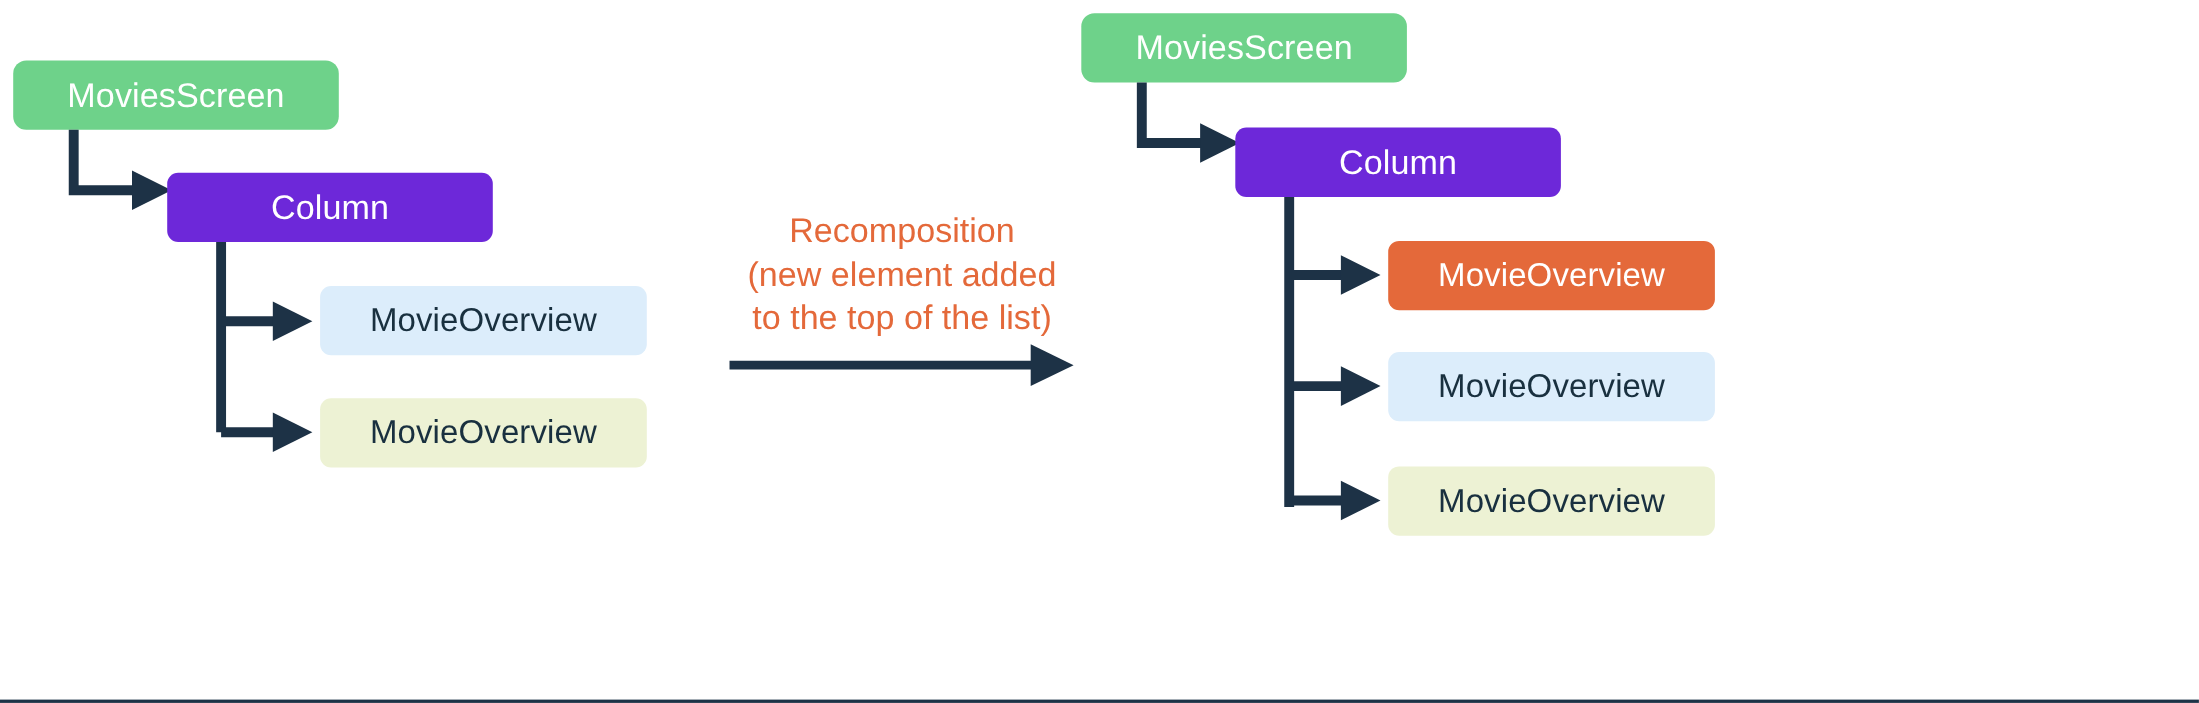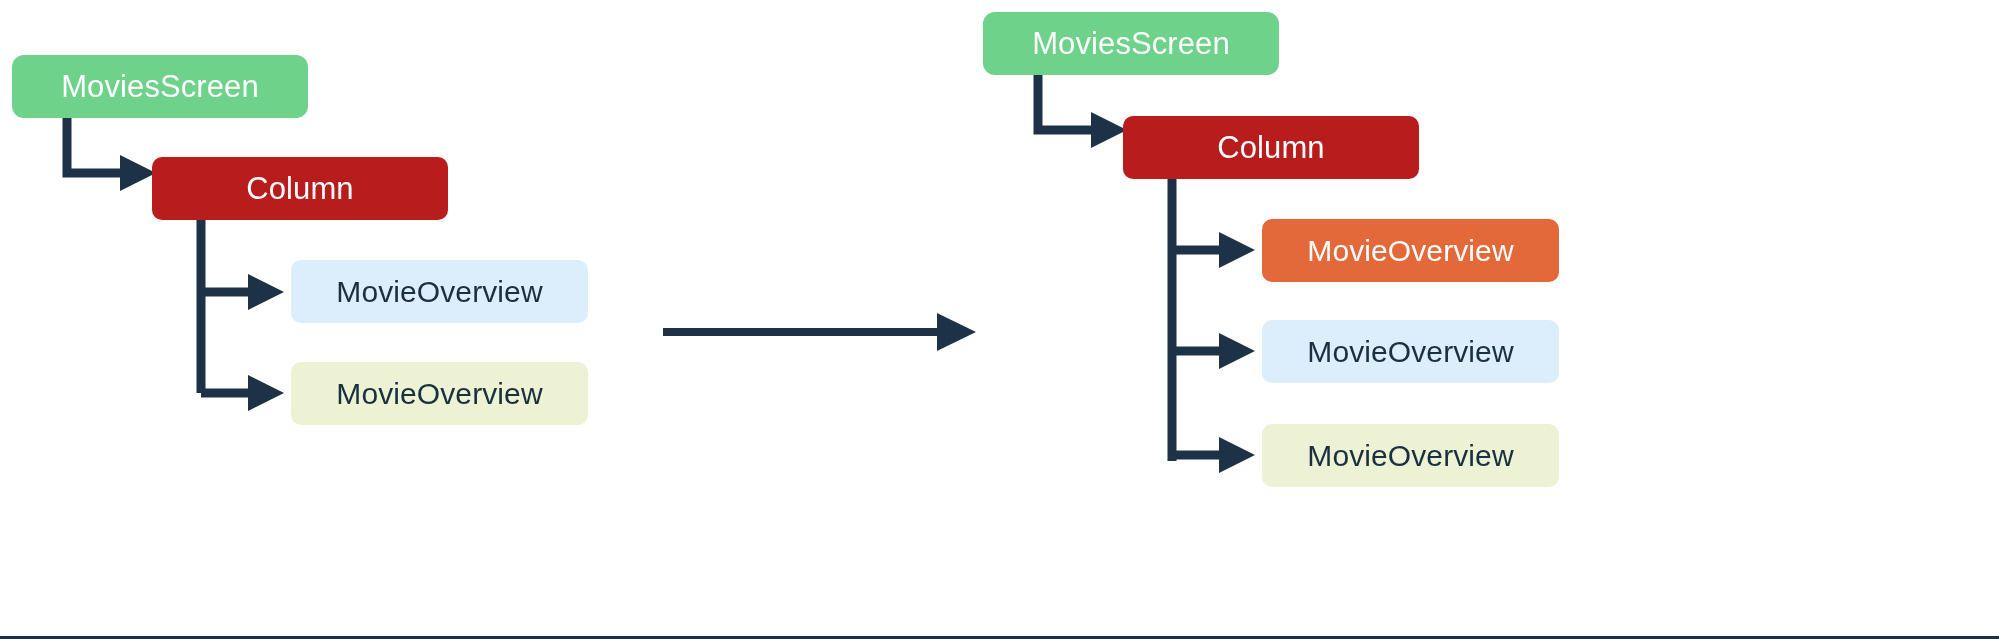--- a/index.html
+++ b/index.html
@@ -33,21 +33,21 @@
     position: absolute;
     border-radius: 10px;
     display: flex;
     align-items: center;
     justify-content: center;
     box-sizing: border-box;
     letter-spacing: .1px;
     white-space: nowrap;
   }
   .node.green   { background: #6ed28a; color: #ffffff; border-radius: 12px; }
-  .node.blue    { background: #b91c1c; color: #ffffff; align-items: center; }
+  .node.blue    { background: #6d28d9; color: #ffffff; align-items: center; }
   .node.orange  { background: #e4693a; color: #ffffff; }
   .node.lblue   { background: #dcedfb; color: #19303f; }
   .node.lgreen  { background: #edf2d4; color: #19303f; }
 
   
   .conn {
     position: absolute;
   }
   .conn svg { display: block; overflow: visible; }
 
@@ -96,20 +96,25 @@
   </div>
 
   <div class="node lblue" style="left:291px; top:260px; width:297px; height:63px; font-size:30px;">
     <span>MovieOverview</span>
   </div>
 
   <div class="node lgreen" style="left:291px; top:362px; width:297px; height:63px; font-size:30px;">
     <span>MovieOverview</span>
   </div>
 
+  <div id="caption" style="left:660px; top:190px; width:320px; font-size:31px;">
+    <div>Recomposition</div>
+    <div>(new element added</div>
+    <div>to the top of the list)</div>
+  </div>
 
   <div id="recompose-arrow" style="left:663px; top:310px; width:320px; height:60px;">
     <svg width="320" height="60" viewBox="0 0 320 60" aria-hidden="true">
       <path d="M0 22 L278 22" stroke="#1d3246" stroke-width="8" fill="none"></path>
       <polygon points="274,3 313,22 274,41" fill="#1d3246"></polygon>
     </svg>
   </div>
 
   <div class="node green" style="left:983px; top:12px; width:296px; height:63px; font-size:31px;">
     <span>MoviesScreen</span>

